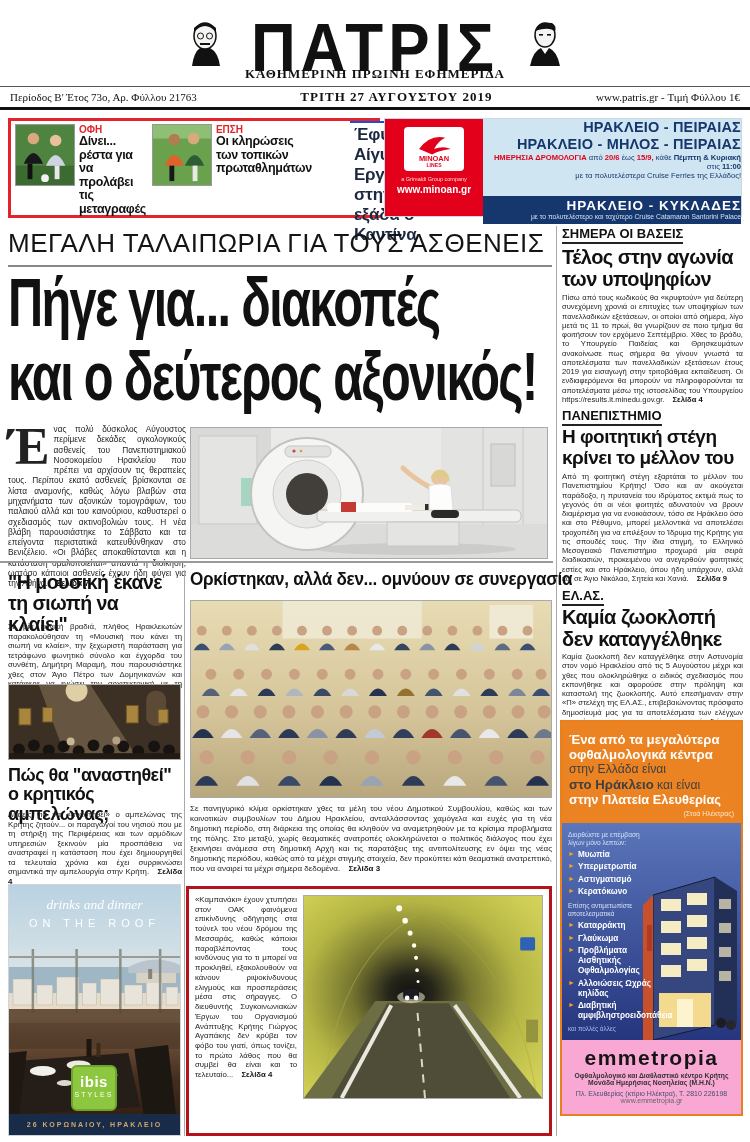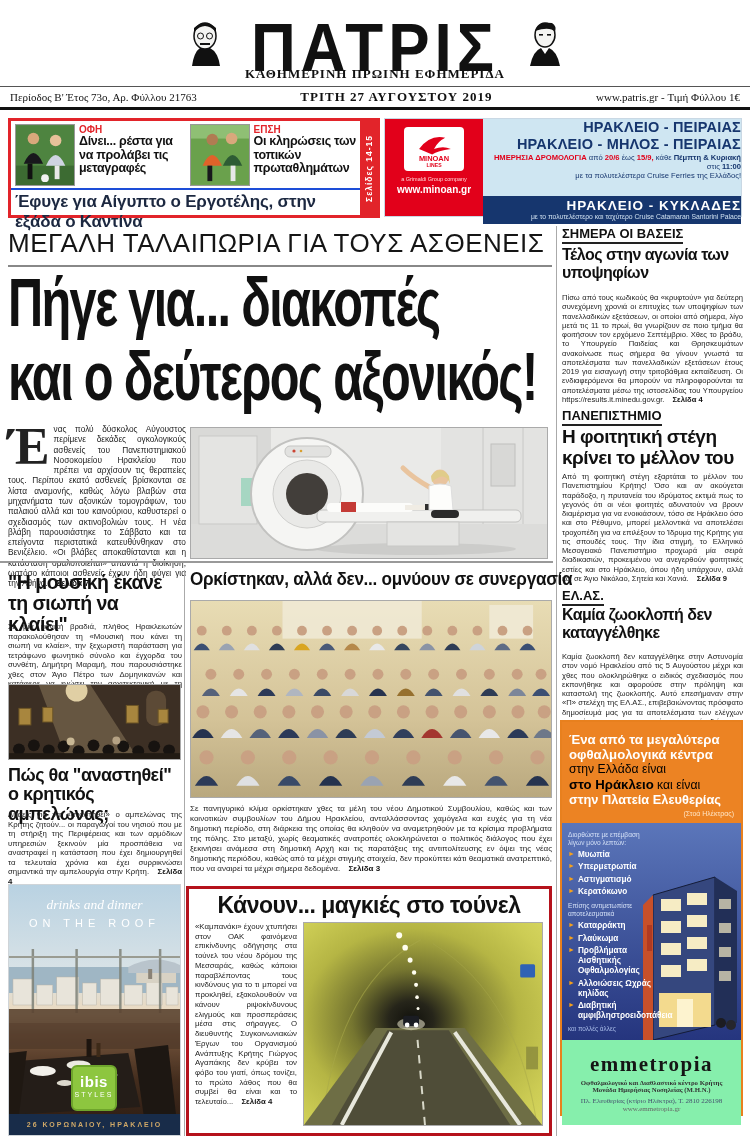--- a/index.html
+++ b/index.html
@@ -12,21 +12,21 @@
       letter-spacing:5px;transform:scaleY(1.1);transform-origin:top;}
   .portrait{top:18px;width:42px;height:50px;}
   .mast-sub{top:66px;left:0;width:750px;text-align:center;font-family:"Liberation Serif",serif;
       font-weight:700;font-size:13px;letter-spacing:1px;}
   .dateline{top:86px;left:0;width:750px;height:24px;border-top:1px solid #555;border-bottom:3px solid #111;
       display:flex;align-items:center;justify-content:space-between;padding:0 10px;
       font-family:"Liberation Serif",serif;font-size:11px;}
   .dateline .mid{font-weight:700;font-size:13px;letter-spacing:1px;}
   
   .sportsbox{top:118px;left:8px;width:372px;height:100px;border:3px solid #e2242a;display:flex;}
-  .sports-inner{flex:1;display:flex;flex-direction:column;background:#fff;}
+  .sports-inner{flex:1;display:flex;flex-direction:row;background:#fff;gap:36px;}
   .sports-units{flex:1;display:flex;}
   .sunit{flex:1;display:flex;padding:3px 2px 2px 4px;gap:4px;}
   .sphoto{width:60px;height:62px;border:1px solid #999;flex:none;}
   .stxt .kick{color:#e2242a;font-weight:700;font-size:10px;}
   .stxt .ttl{font-weight:700;font-size:12.5px;line-height:1.08;letter-spacing:-0.3px;}
   .sports-strip{border-top:2px solid #1d4ed8;font-weight:700;font-size:17px;color:#1c2840;
       padding:2px 4px;letter-spacing:-0.2px;}
   .sports-tab{width:17px;background:#e2242a;color:#fff;display:flex;align-items:center;justify-content:center;}
   .sports-tab span{writing-mode:vertical-rl;transform:rotate(180deg);font-size:8.5px;font-weight:700;letter-spacing:1px;}
   
@@ -69,38 +69,38 @@
   .crowd{top:600px;left:190px;width:362px;height:198px;}
   .caption{top:804px;left:190px;width:362px;font-size:8px;line-height:1.25;text-align:justify;color:#222;}
   
   .tunnelbox{top:886px;left:186px;width:366px;height:250px;border:3px solid #b5121b;background:#fff;padding:3px 6px 6px;}
   .thl{text-align:center;font-weight:700;font-size:23px;letter-spacing:-0.5px;}
   .tflex{display:flex;gap:6px;margin-top:3px;height:204px;}
   .tbody{width:102px;font-size:7.8px;line-height:1.25;text-align:justify;color:#222;}
   .tphoto{flex:1;height:100%;}
   
   .rail-kick{left:562px;font-weight:700;font-size:13px;border-bottom:2px solid #222;padding-bottom:1px;}
-  .rail-hl{left:562px;width:182px;font-weight:700;font-size:16px;line-height:1.1;letter-spacing:-0.5px;}
+  .rail-hl{left:562px;width:182px;font-weight:700;font-size:20px;line-height:1.1;letter-spacing:-0.5px;}
   .rail-body{left:562px;width:181px;font-size:7.6px;line-height:1.22;text-align:justify;color:#222;}
   
   .emm{top:720px;left:560px;width:183px;height:396px;border:2px solid #e8801e;display:flex;flex-direction:column;}
   .emm-orange{background:#ec8323;color:#fff;padding:10px 7px 6px;height:112px;}
   .emm-orange .b1{font-weight:800;font-size:13.2px;line-height:1.15;}
-  .emm-orange .l1{font-size:12.2px;color:#000000;line-height:1.2;}
+  .emm-orange .l1{font-size:12.2px;color:#404040;line-height:1.2;}
   .emm-orange .inb{font-weight:800;font-size:13.2px;}
   .emm-orange .small{font-size:7px;color:#ffe4c4;text-align:right;margin-top:2px;}
   .emm-blue{position:relative;flex:1;background:linear-gradient(180deg,#5b76ba,#25357e);color:#fff;padding:8px 6px;}
   .emm-blue .intro{font-size:6.6px;color:#d4e0f6;width:86px;line-height:1.25;}
   .emm-list{list-style:none;margin:3px 0 0;padding:0;width:92px;position:relative;z-index:2;}
   .emm-list li{font-size:8.2px;font-weight:700;line-height:1.25;margin-top:2px;display:flex;gap:3px;}
   .emm-list .bul{color:#f7a21b;font-size:7px;flex:none;}
   .emm-blue .also{font-size:6.6px;color:#d4e0f6;margin-top:5px;width:86px;line-height:1.25;}
   .emm-blue .more{font-size:6.4px;color:#a8bce8;margin-top:3px;}
   .emm-bld{position:absolute;right:0;bottom:0;width:108px;height:175px;}
-  .emm-white{background:#86efac;color:#111;text-align:center;padding:12px 4px;height:88px;font-family:Liberation Serif, serif;}
+  .emm-white{background:#f9a8d4;color:#111;text-align:center;padding:6px 4px;height:88px;}
   .emm-logo{font-size:21px;font-weight:700;letter-spacing:1.5px;color:#151515;}
   .emm-s1{font-size:6.8px;font-weight:700;margin-top:2px;color:#333;}
   .emm-s2{font-size:6.8px;font-weight:700;color:#333;}
   .emm-addr{font-size:7px;margin-top:4px;color:#44506e;}
   .emm-web{font-size:7px;color:#666;}
   
   .ibis{top:884px;left:8px;width:173px;height:252px;position:absolute;overflow:hidden;border:1px solid #cfd4d8;}
   .ibis-sky{position:absolute;inset:0;background:linear-gradient(180deg,#b9d2e2 0%,#d8e2e6 34%,#ecd9bd 52%,#7a5a40 62%,#46301f 78%,#241710 100%);}
   .ibis-script{position:absolute;top:12px;width:100%;text-align:center;color:#fff;
       font-family:"Liberation Serif",serif;font-style:italic;font-size:13.5px;}
@@ -390,21 +390,20 @@
         <use href="#pg" x="268" style="color:#26334f"></use>
       </g>
     </svg>
   </div>
   <p class="abs caption" style="margin:0;">
     <span>Σε πανηγυρικό κλίμα ορκίστηκαν χθες τα μέλη του νέου Δημοτικού Συμβουλίου, καθώς και των κοινοτικών συμβουλίων του Δήμου Ηρακλείου, ανταλλάσσοντας χαμόγελα και ευχές για τη νέα δημοτική περίοδο, στη διάρκεια της οποίας θα κληθούν να αναμετρηθούν με τα κρίσιμα προβλήματα της πόλης. Στο μεταξύ, χωρίς θεαματικές ανατροπές ολοκληρώνεται ο πολιτικός διάλογος που έχει ξεκινήσει ανάμεσα στη δημοτική Αρχή και τις παρατάξεις της αντιπολίτευσης εν όψει της νέας δημοτικής περιόδου, καθώς από τα μέχρι στιγμής στοιχεία, δεν προκύπτει κάτι θεαματικά ανατρεπτικό, που να αναιρεί τα μέχρι σήμερα δεδομένα.</span>
     <span class="pageref">Σελίδα 3</span>
   </p>
 
   <div class="abs tunnelbox">
-    <div class="thl">Κάνουν... μαγκιές στο τούνελ</div>
     <div class="tflex">
       <p class="tbody" style="margin:0;">
         <span>«Καμπανάκι» έχουν χτυπήσει στον ΟΑΚ φαινόμενα επικίνδυνης οδήγησης στα τούνελ του νέου δρόμου της Μεσσαράς, καθώς κάποιοι παραβλέποντας τους κινδύνους για το τι μπορεί να προκληθεί, εξακολουθούν να κάνουν ριψοκίνδυνους ελιγμούς και προσπεράσεις μέσα στις σήραγγες. Ο διευθυντής Συγκοινωνιακών Έργων του Οργανισμού Ανάπτυξης Κρήτης Γιώργος Αγαπάκης δεν κρύβει τον φόβο του γιατί, όπως τονίζει, το πρώτο λάθος που θα συμβεί θα είναι και το τελευταίο...</span>
         <span class="pageref">Σελίδα 4</span>
       </p>
       <div class="tphoto photo-frame">
         <svg viewBox="0 0 240 196" width="100%" height="100%" preserveAspectRatio="none">
           <defs>
             <radialGradient id="tg" cx="45%" cy="48%" r="78%">
               <stop offset="0" stop-color="#11110c"></stop>

